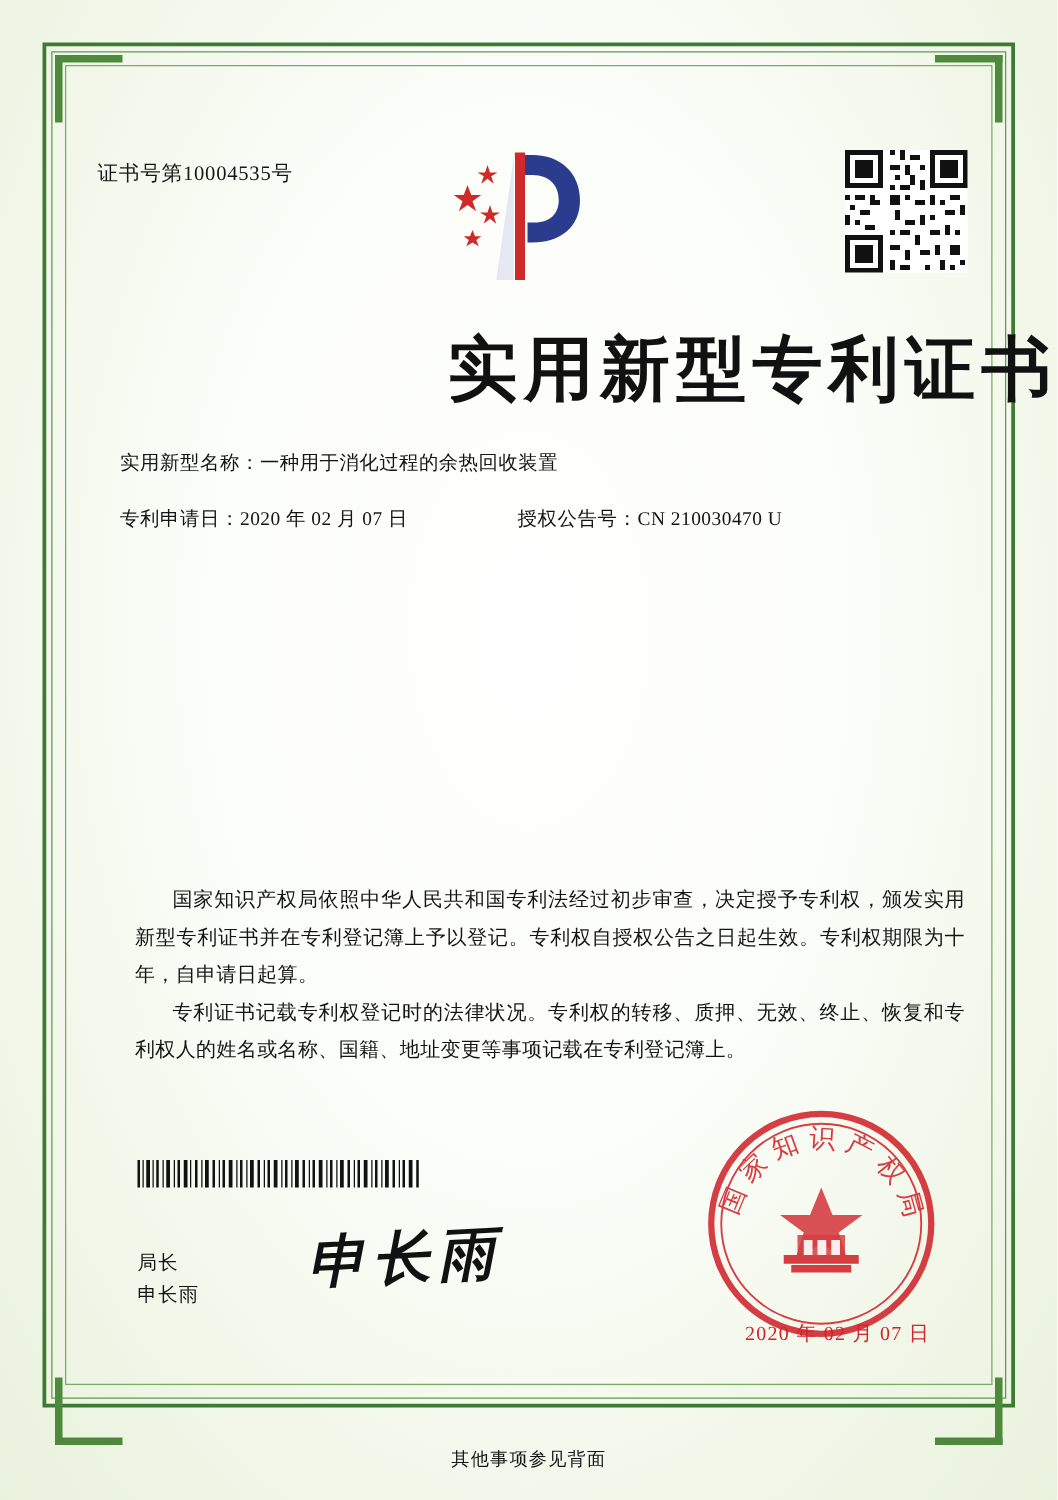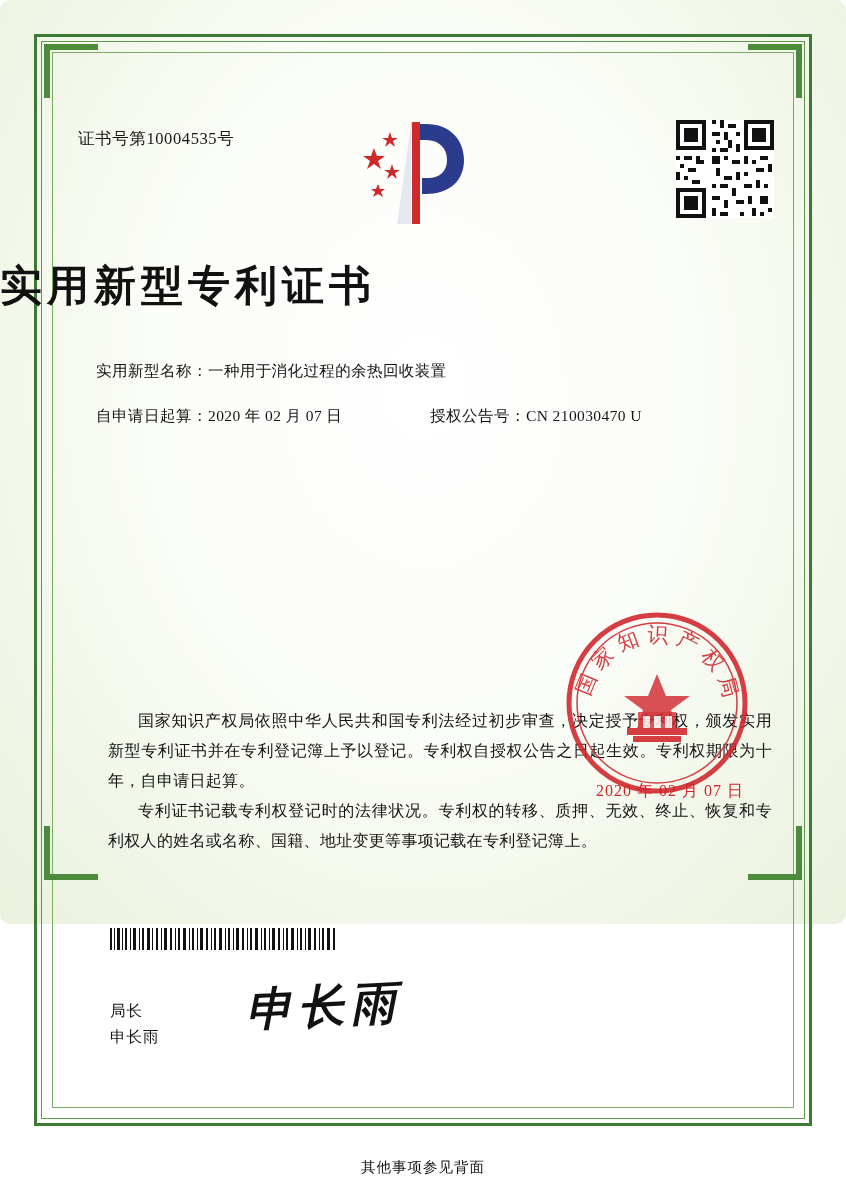--- a/index.html
+++ b/index.html
@@ -13,24 +13,23 @@
     position: relative;
     font-family: "Liberation Serif", serif;
     color: #1a1a1a;
     overflow: hidden;
   }
 
   
   .page {
     position: absolute;
     left: 0; top: 0;
-    width: 846px; height: 924px;
+    width: 846px; height: 1200px;
     background:
       radial-gradient(ellipse at 50% 42%, #ffffff 0%, #fbfdf8 45%, #f2f7ea 72%, #e9f2dd 100%);
-    border-radius: 10px;
   }
 
   
   .border-outer {
     position: absolute;
     left: 34px; top: 34px;
     width: 778px; height: 1092px;
     border: 3px solid #3d7a33;
     box-sizing: border-box;
   }
@@ -81,22 +80,22 @@
     position: absolute;
     right: 72px; top: 120px;
     width: 98px; height: 98px;
   }
 
   
   .title {
     position: absolute;
     left: 0; top: 258px;
     width: 846px;
-    text-align: left;
-    font-size: 42px;
+    text-align: right;
+    font-size: 56px;
     font-weight: bold;
     letter-spacing: 5px;
     font-family: "DejaVu Serif", "Liberation Serif", serif;
     color: #111;
   }
 
   
   .fields {
     position: absolute;
     left: 96px; top: 362px;
@@ -315,21 +314,21 @@
   </div>
 
   <div class="title">实用新型专利证书</div>
 
   <div class="fields">
     <div class="field-row">
       <span class="field-label">实用新型名称：</span>
       <span class="field-value">一种用于消化过程的余热回收装置</span>
     </div>
     <div class="field-row dual">
-      <span class="field-label">自申请日起算：</span>
+      <span class="field-label">专利申请日：</span>
       <span class="field-value">2020 年 02 月 07 日</span>
       <span class="field-label2">授权公告号：</span>
       <span class="field-value2">CN 210030470 U</span>
     </div>
   </div>
 
   <div class="para p1">国家知识产权局依照中华人民共和国专利法经过初步审查，决定授予专利权，颁发实用新型专利证书并在专利登记簿上予以登记。专利权自授权公告之日起生效。专利权期限为十年，自申请日起算。</div>
   <div class="para p2">专利证书记载专利权登记时的法律状况。专利权的转移、质押、无效、终止、恢复和专利权人的姓名或名称、国籍、地址变更等事项记载在专利登记簿上。</div>
 
   <div class="barcode">

